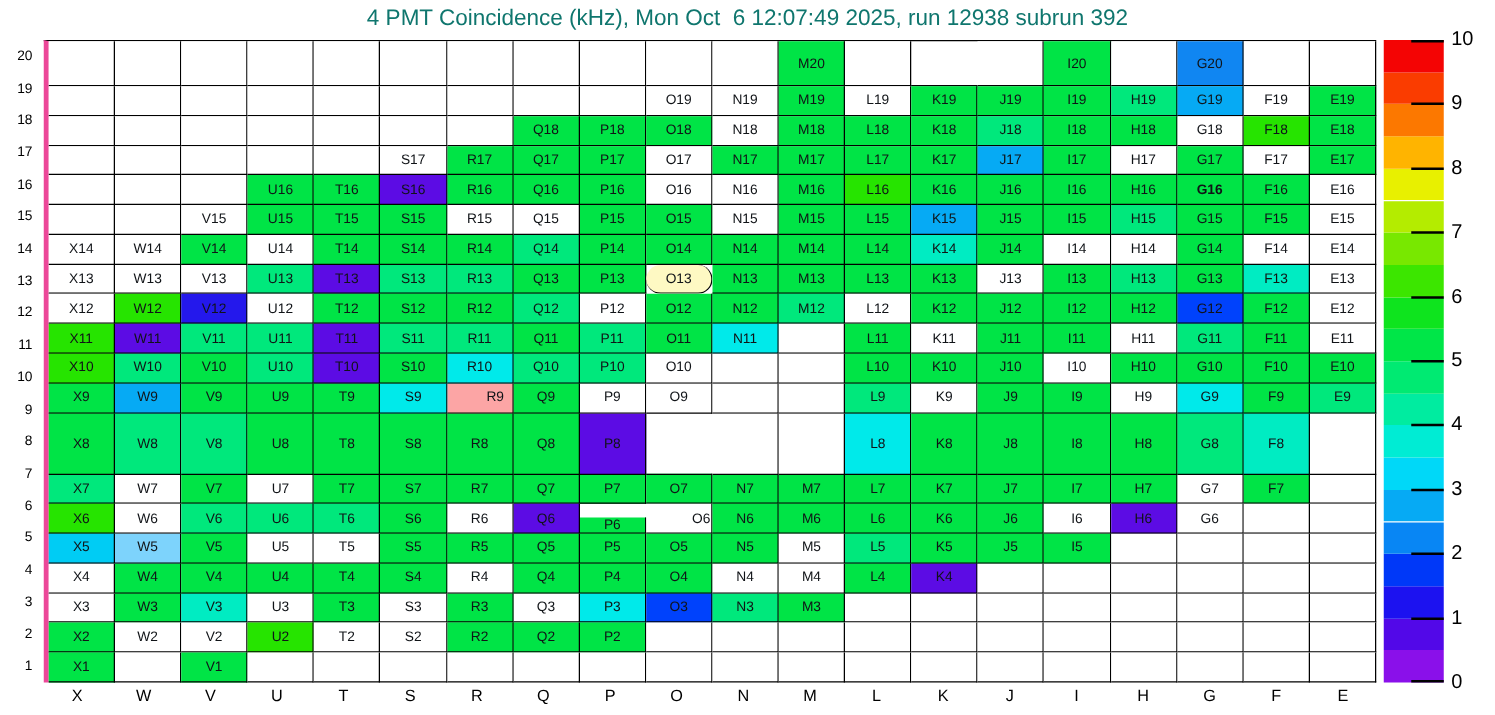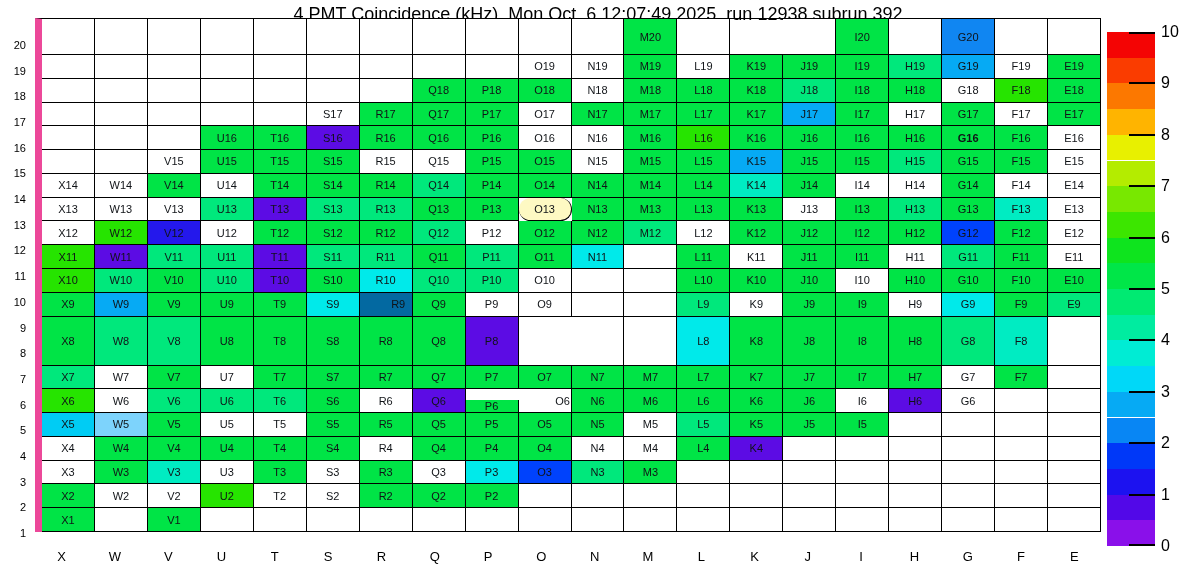--- a/index.html
+++ b/index.html
@@ -1,22 +1,22 @@
 <!DOCTYPE html>
 <html><head>
 <meta charset="utf-8">
 <style>
   html,body{margin:0;padding:0;background:#ffffff;}
   body{width:1196px;height:572px;overflow:hidden;position:relative;
        font-family:"Liberation Sans",sans-serif;color:#111;}
   .title{position:absolute;left:0;top:4px;width:1196px;text-align:center;
-         font-size:18px;white-space:pre;color:#000000;}
-  .grid{position:absolute;left:35px;top:18px;width:1066px;height:514px;
+         font-size:18px;white-space:pre;color:#0f766e;}
+  .grid{position:absolute;left:35px;top:32px;width:1066px;height:514px;
         display:grid;grid-template-columns:repeat(20,1fr);grid-template-rows:repeat(20,1fr);
-        border-top:1px solid #000;border-left:7px solid #ec4899;box-sizing:border-box;}
+        border-top:1px solid #000;border-left:4px solid #ec4899;box-sizing:border-box;}
   .cell{border-right:1px solid #000;border-bottom:1px solid #000;box-sizing:border-box;
         display:flex;align-items:center;justify-content:center;
         font-size:11px;color:#101317;overflow:hidden;}
   .row-labels{position:absolute;left:0;top:32px;width:30px;height:514px;}
   .row-labels div{position:absolute;right:4px;width:26px;text-align:right;
         font-size:11px;color:#000;transform:translateY(-50%);}
   .col-labels{position:absolute;left:35px;top:549px;width:1066px;height:18px;
         display:grid;grid-template-columns:repeat(20,1fr);}
   .col-labels div{text-align:center;font-size:13px;color:#000;}
   .colorbar{position:absolute;left:1107px;top:32px;width:48px;height:514px;}
@@ -273,21 +273,21 @@
     <div class="cell" style="background: rgb(0, 228, 70);">H10</div>
     <div class="cell" style="background: rgb(0, 228, 70);">G10</div>
     <div class="cell" style="background: rgb(0, 228, 70);">F10</div>
     <div class="cell" style="background: rgb(0, 228, 70);">E10</div>
     <div class="cell" style="background: rgb(0, 228, 70);">X9</div>
     <div class="cell" style="background: rgb(6, 170, 244);">W9</div>
     <div class="cell" style="background: rgb(0, 228, 70);">V9</div>
     <div class="cell" style="background: rgb(0, 228, 70);">U9</div>
     <div class="cell" style="background: rgb(0, 228, 70);">T9</div>
     <div class="cell" style="background: rgb(0, 234, 234);">S9</div>
-    <div class="cell" style="background: #0369a1; padding-left: 25px;">R9</div>
+    <div class="cell" style="background: #fca5a5; padding-left: 25px;">R9</div>
     <div class="cell" style="background: rgb(0, 228, 70);">Q9</div>
     <div class="cell" style="background: rgb(255, 255, 255);">P9</div>
     <div class="cell" style="background: rgb(255, 255, 255);">O9</div>
     <div class="cell" style="background: rgb(255, 255, 255);"></div>
     <div class="cell" style="background: rgb(255, 255, 255);"></div>
     <div class="cell" style="background: rgb(0, 232, 124);">L9</div>
     <div class="cell" style="background: rgb(255, 255, 255);">K9</div>
     <div class="cell" style="background: rgb(0, 228, 70);">J9</div>
     <div class="cell" style="background: rgb(0, 228, 70);">I9</div>
     <div class="cell" style="background: rgb(255, 255, 255);">H9</div>

